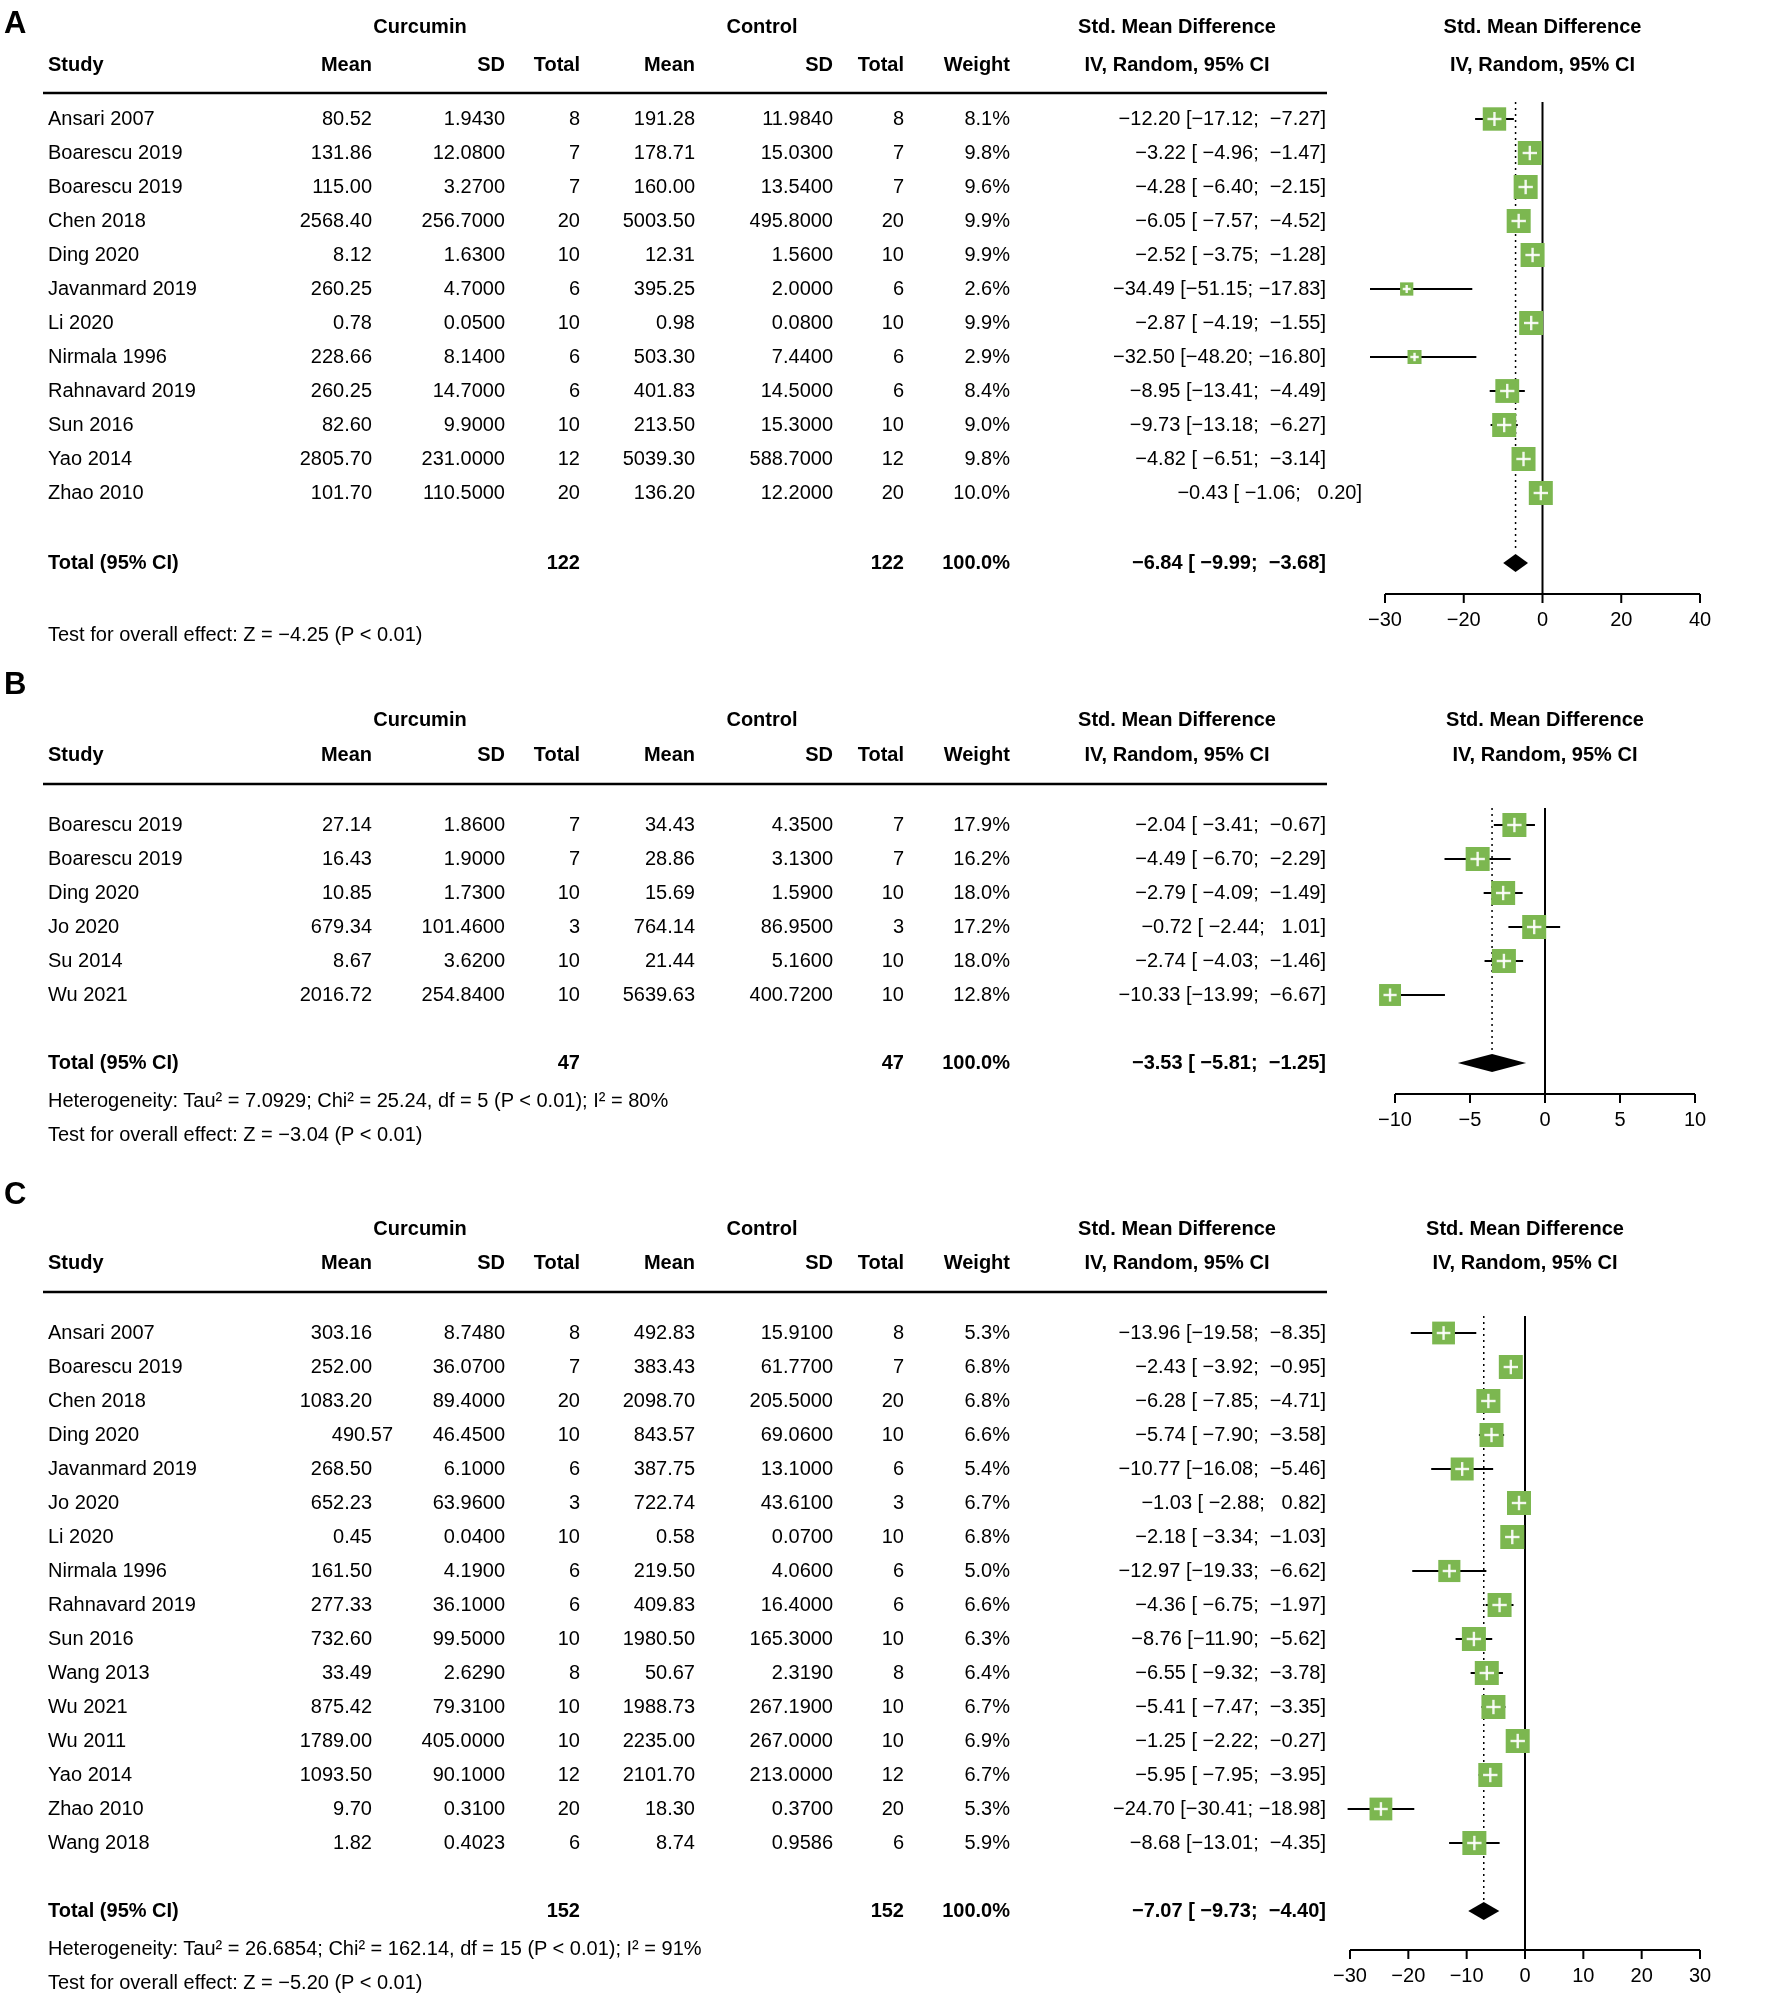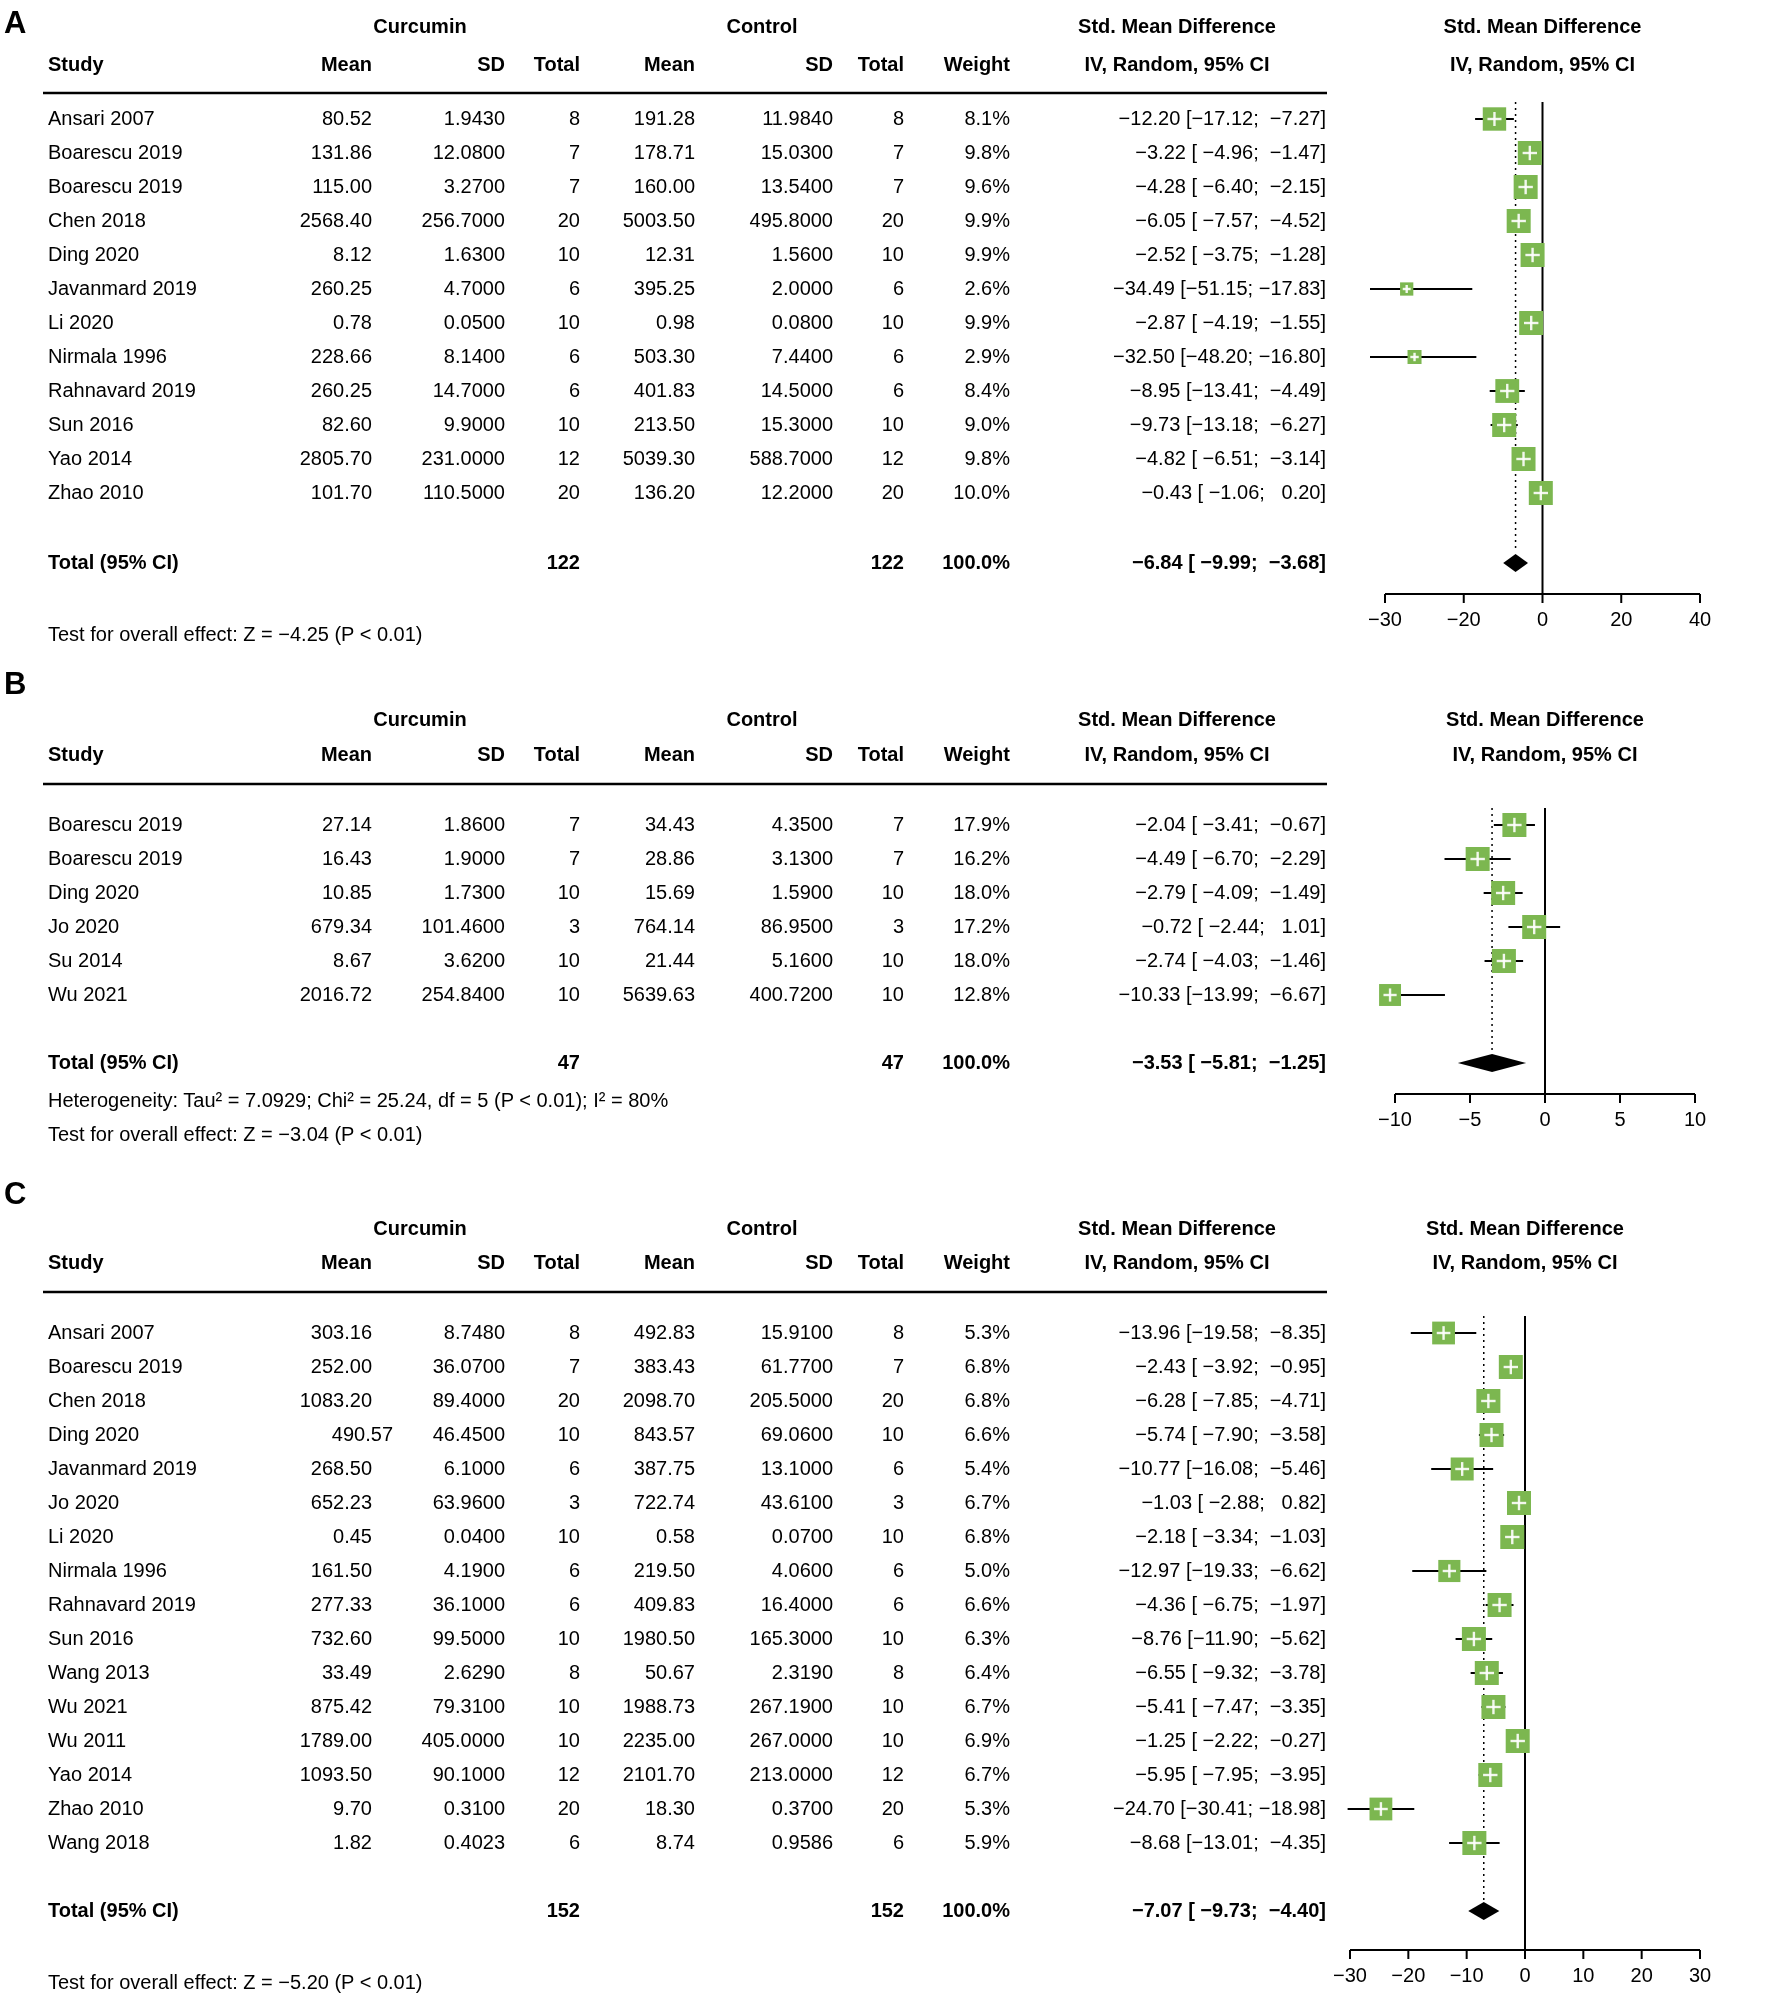--- a/index.html
+++ b/index.html
@@ -303,21 +303,21 @@
     <div class="cell r" style="left: 690px; width: 320px; top: 445px;">9.8%</div>
     <div class="cell r" style="left: 1006px; width: 320px; top: 445px;">−4.82 [ −6.51;  −3.14]</div>
     <div class="cell" style="left: 48px; top: 479px;">Zhao 2010</div>
     <div class="cell r" style="left: 52px; width: 320px; top: 479px;">101.70</div>
     <div class="cell r" style="left: 185px; width: 320px; top: 479px;">110.5000</div>
     <div class="cell r" style="left: 260px; width: 320px; top: 479px;">20</div>
     <div class="cell r" style="left: 375px; width: 320px; top: 479px;">136.20</div>
     <div class="cell r" style="left: 513px; width: 320px; top: 479px;">12.2000</div>
     <div class="cell r" style="left: 584px; width: 320px; top: 479px;">20</div>
     <div class="cell r" style="left: 690px; width: 320px; top: 479px;">10.0%</div>
-    <div class="cell r" style="left: 1006px; width: 320px; top: 479px;">−0.43 [ −1.06;   0.20]</div>
+    <div class="cell r" style="left: 1006px; width: 320px; top: 479px; padding-left: 36px;">−0.43 [ −1.06;   0.20]</div>
     <div class="cell b" style="left: 48px; top: 549px;">Total (95% CI)</div>
     <div class="cell b r" style="left: 260px; width: 320px; top: 549px;">122</div>
     <div class="cell b r" style="left: 584px; width: 320px; top: 549px;">122</div>
     <div class="cell b r" style="left: 690px; width: 320px; top: 549px;">100.0%</div>
     <div class="cell b r" style="left: 1006px; width: 320px; top: 549px;">−6.84 [ −9.99;  −3.68]</div>
     <div class="cell" style="left: 48px; top: 621px;">Test for overall effect: Z = −4.25 (P &lt; 0.01)</div>
     <div class="cell c" style="left: 1165px; width: 440px; top: 606px;">−30</div>
     <div class="cell c" style="left: 1243.75px; width: 440px; top: 606px;">−20</div>
     <div class="cell c" style="left: 1322.5px; width: 440px; top: 606px;">0</div>
     <div class="cell c" style="left: 1401.25px; width: 440px; top: 606px;">20</div>
@@ -558,20 +558,21 @@
     <div class="cell r" style="left: 375px; width: 320px; top: 1829px;">8.74</div>
     <div class="cell r" style="left: 513px; width: 320px; top: 1829px;">0.9586</div>
     <div class="cell r" style="left: 584px; width: 320px; top: 1829px;">6</div>
     <div class="cell r" style="left: 690px; width: 320px; top: 1829px;">5.9%</div>
     <div class="cell r" style="left: 1006px; width: 320px; top: 1829px;">−8.68 [−13.01;  −4.35]</div>
     <div class="cell b" style="left: 48px; top: 1897px;">Total (95% CI)</div>
     <div class="cell b r" style="left: 260px; width: 320px; top: 1897px;">152</div>
     <div class="cell b r" style="left: 584px; width: 320px; top: 1897px;">152</div>
     <div class="cell b r" style="left: 690px; width: 320px; top: 1897px;">100.0%</div>
     <div class="cell b r" style="left: 1006px; width: 320px; top: 1897px;">−7.07 [ −9.73;  −4.40]</div>
+    <div class="cell" style="left: 48px; top: 1935px;">Heterogeneity: Tau² = 26.6854; Chi² = 162.14, df = 15 (P &lt; 0.01); I² = 91%</div>
     <div class="cell" style="left: 48px; top: 1969px;">Test for overall effect: Z = −5.20 (P &lt; 0.01)</div>
     <div class="cell c" style="left: 1130px; width: 440px; top: 1962px;">−30</div>
     <div class="cell c" style="left: 1188.33px; width: 440px; top: 1962px;">−20</div>
     <div class="cell c" style="left: 1246.67px; width: 440px; top: 1962px;">−10</div>
     <div class="cell c" style="left: 1305px; width: 440px; top: 1962px;">0</div>
     <div class="cell c" style="left: 1363.33px; width: 440px; top: 1962px;">10</div>
     <div class="cell c" style="left: 1421.67px; width: 440px; top: 1962px;">20</div>
     <div class="cell c" style="left: 1480px; width: 440px; top: 1962px;">30</div>
   </div>
 

